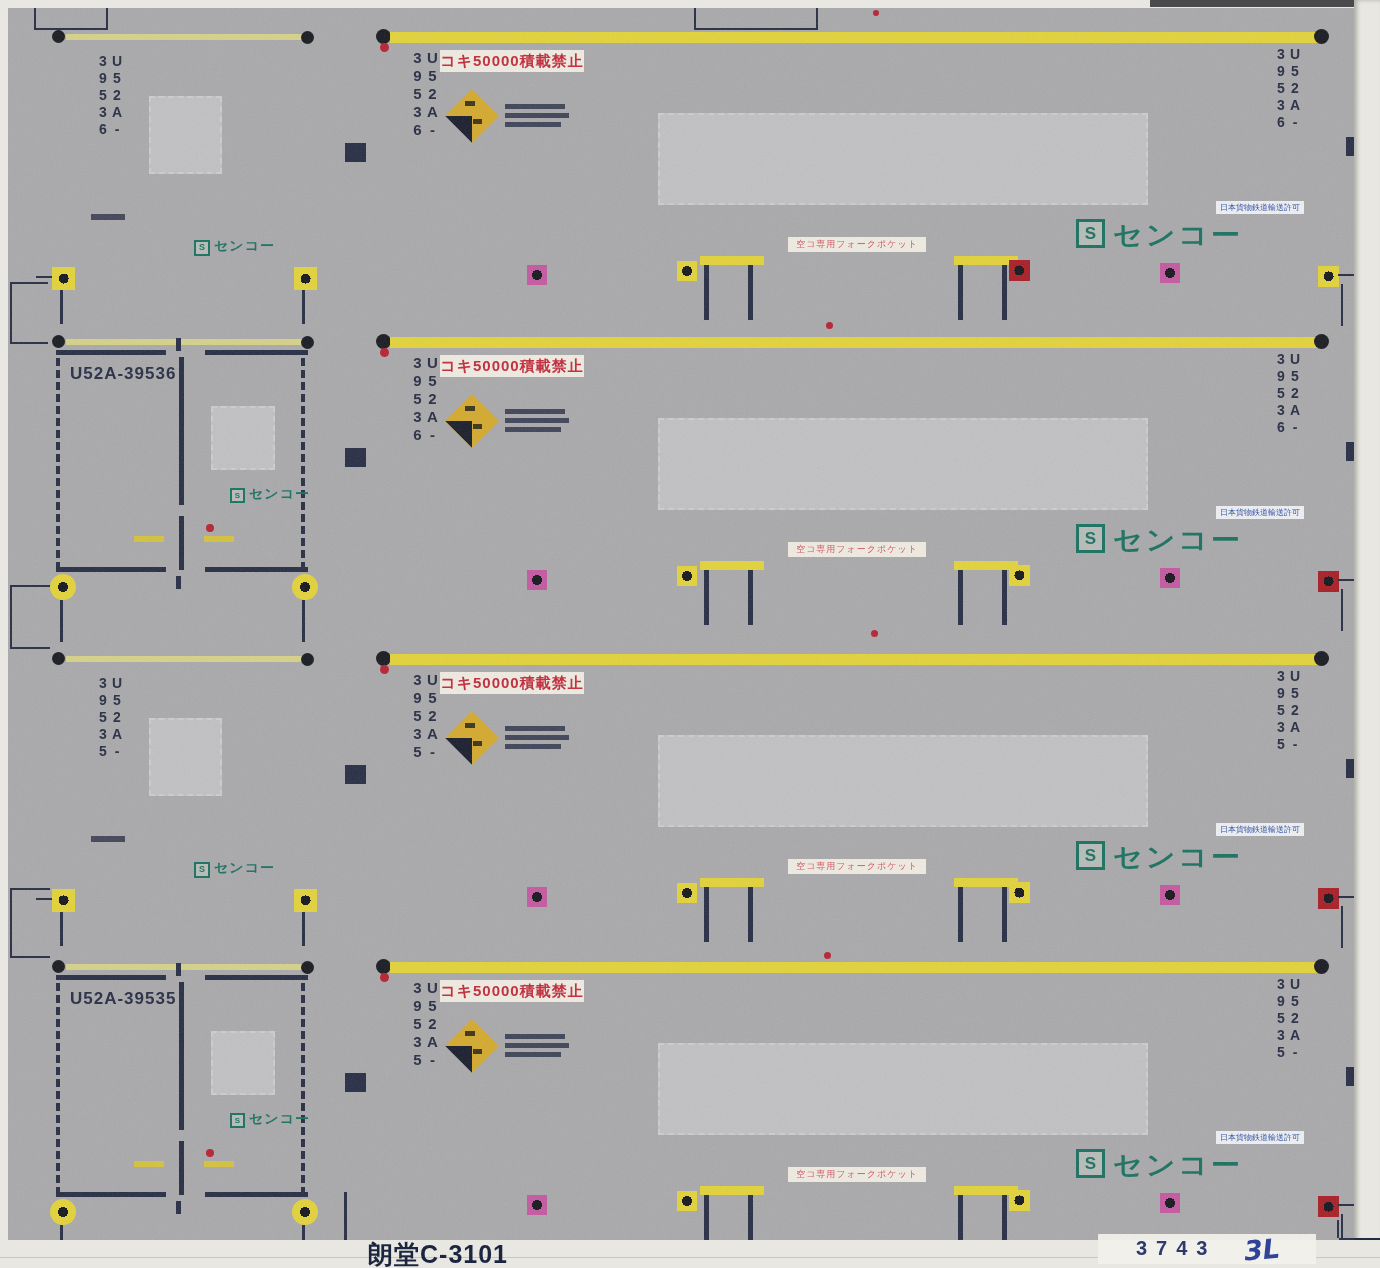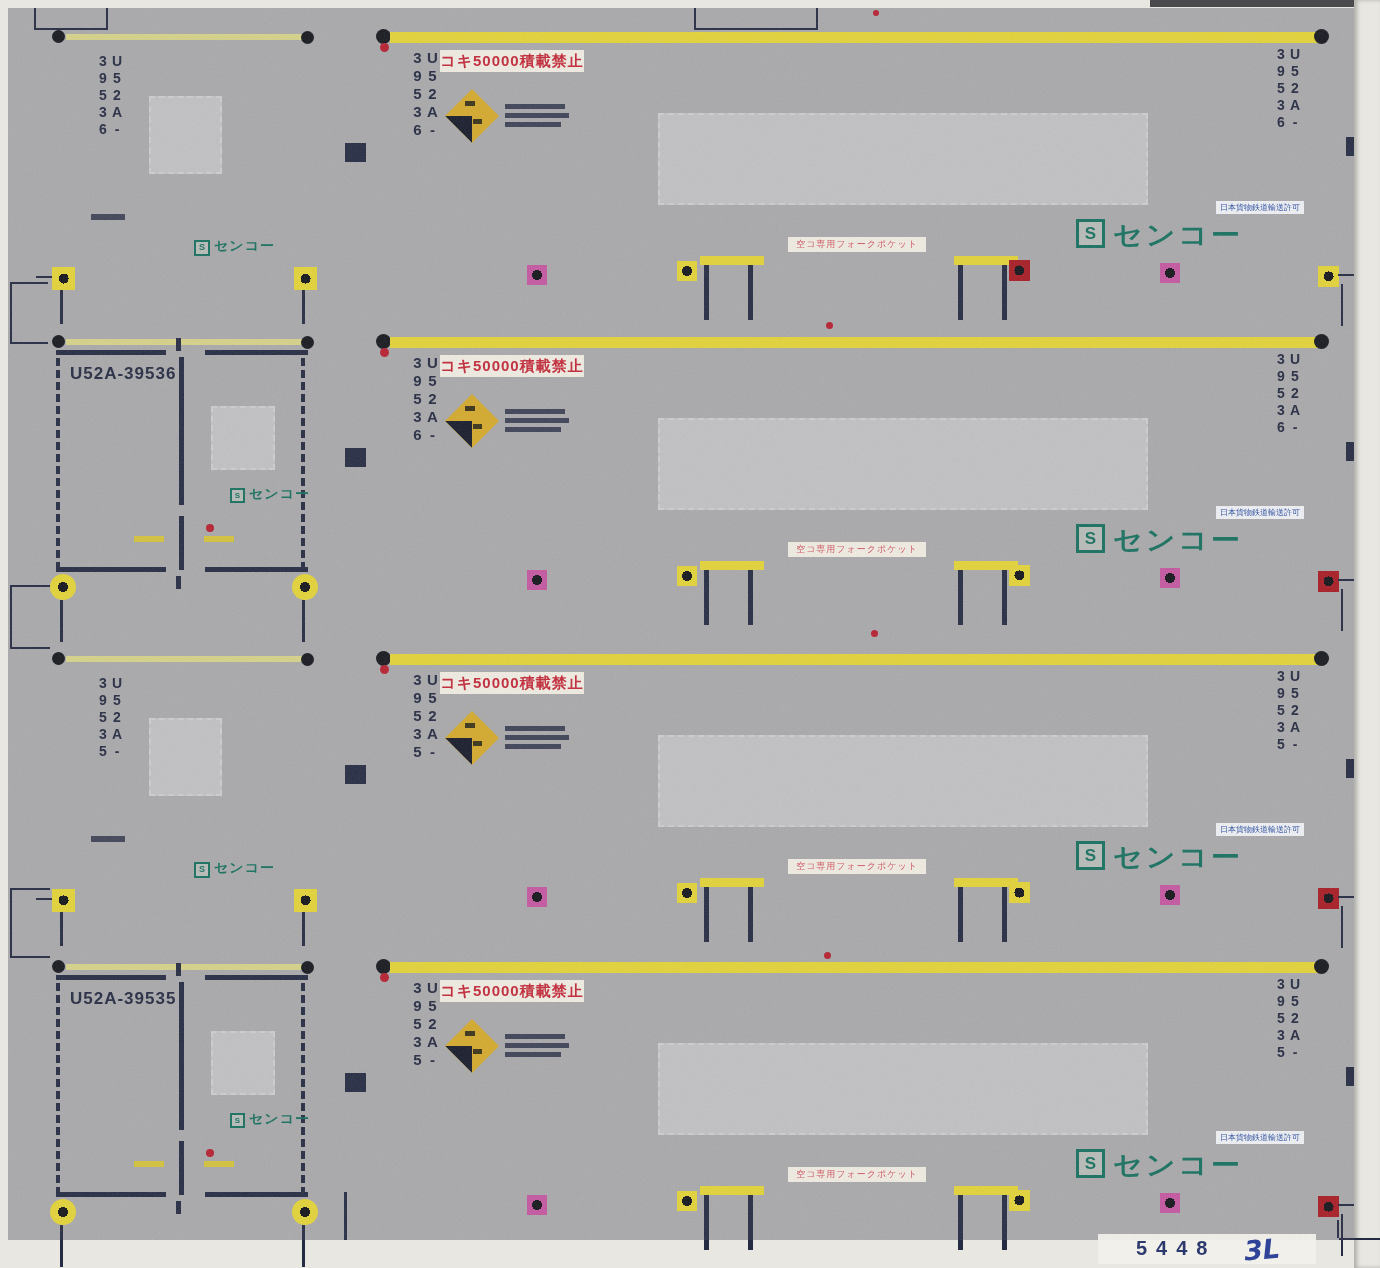--- a/index.html
+++ b/index.html
@@ -342,19 +342,23 @@
         </filter>
       <rect width="100%" height="100%" filter="url(#g)" opacity="0.15"></rect>
     </svg>
   </div>
 
   <div class="abs frame" style="left:0;top:0;width:1380px;height:8px;"></div>
   <div class="abs" style="left:1150px;top:0;width:206px;height:7px;background:#4a4a4c;"></div>
   <div class="abs frame" style="left:0;top:0;width:8px;height:1268px;"></div>
   <div class="abs frame" style="left:1354px;top:0;width:26px;height:1268px;box-shadow:inset 3px 0 4px rgba(0,0,0,.25);"></div>
 
+  <div id="strip">
+    <div style="position:absolute;left:0;top:17px;width:100%;height:1px;background:#c9c7c1;"></div>
+    <div id="product">朗堂C-3101</div>
+  </div>
   <div id="stamp">
-    <span class="printed">5448</span>
+    <span class="printed">3743</span>
     <span class="hand">3L</span>
   </div>
   <div class="abs thin" style="left:1337px;top:1220px;width:2px;height:18px;"></div>
   <div class="abs thin" style="left:1339px;top:1238px;width:41px;height:2px;"></div>
 </div>
 
 </body></html>

